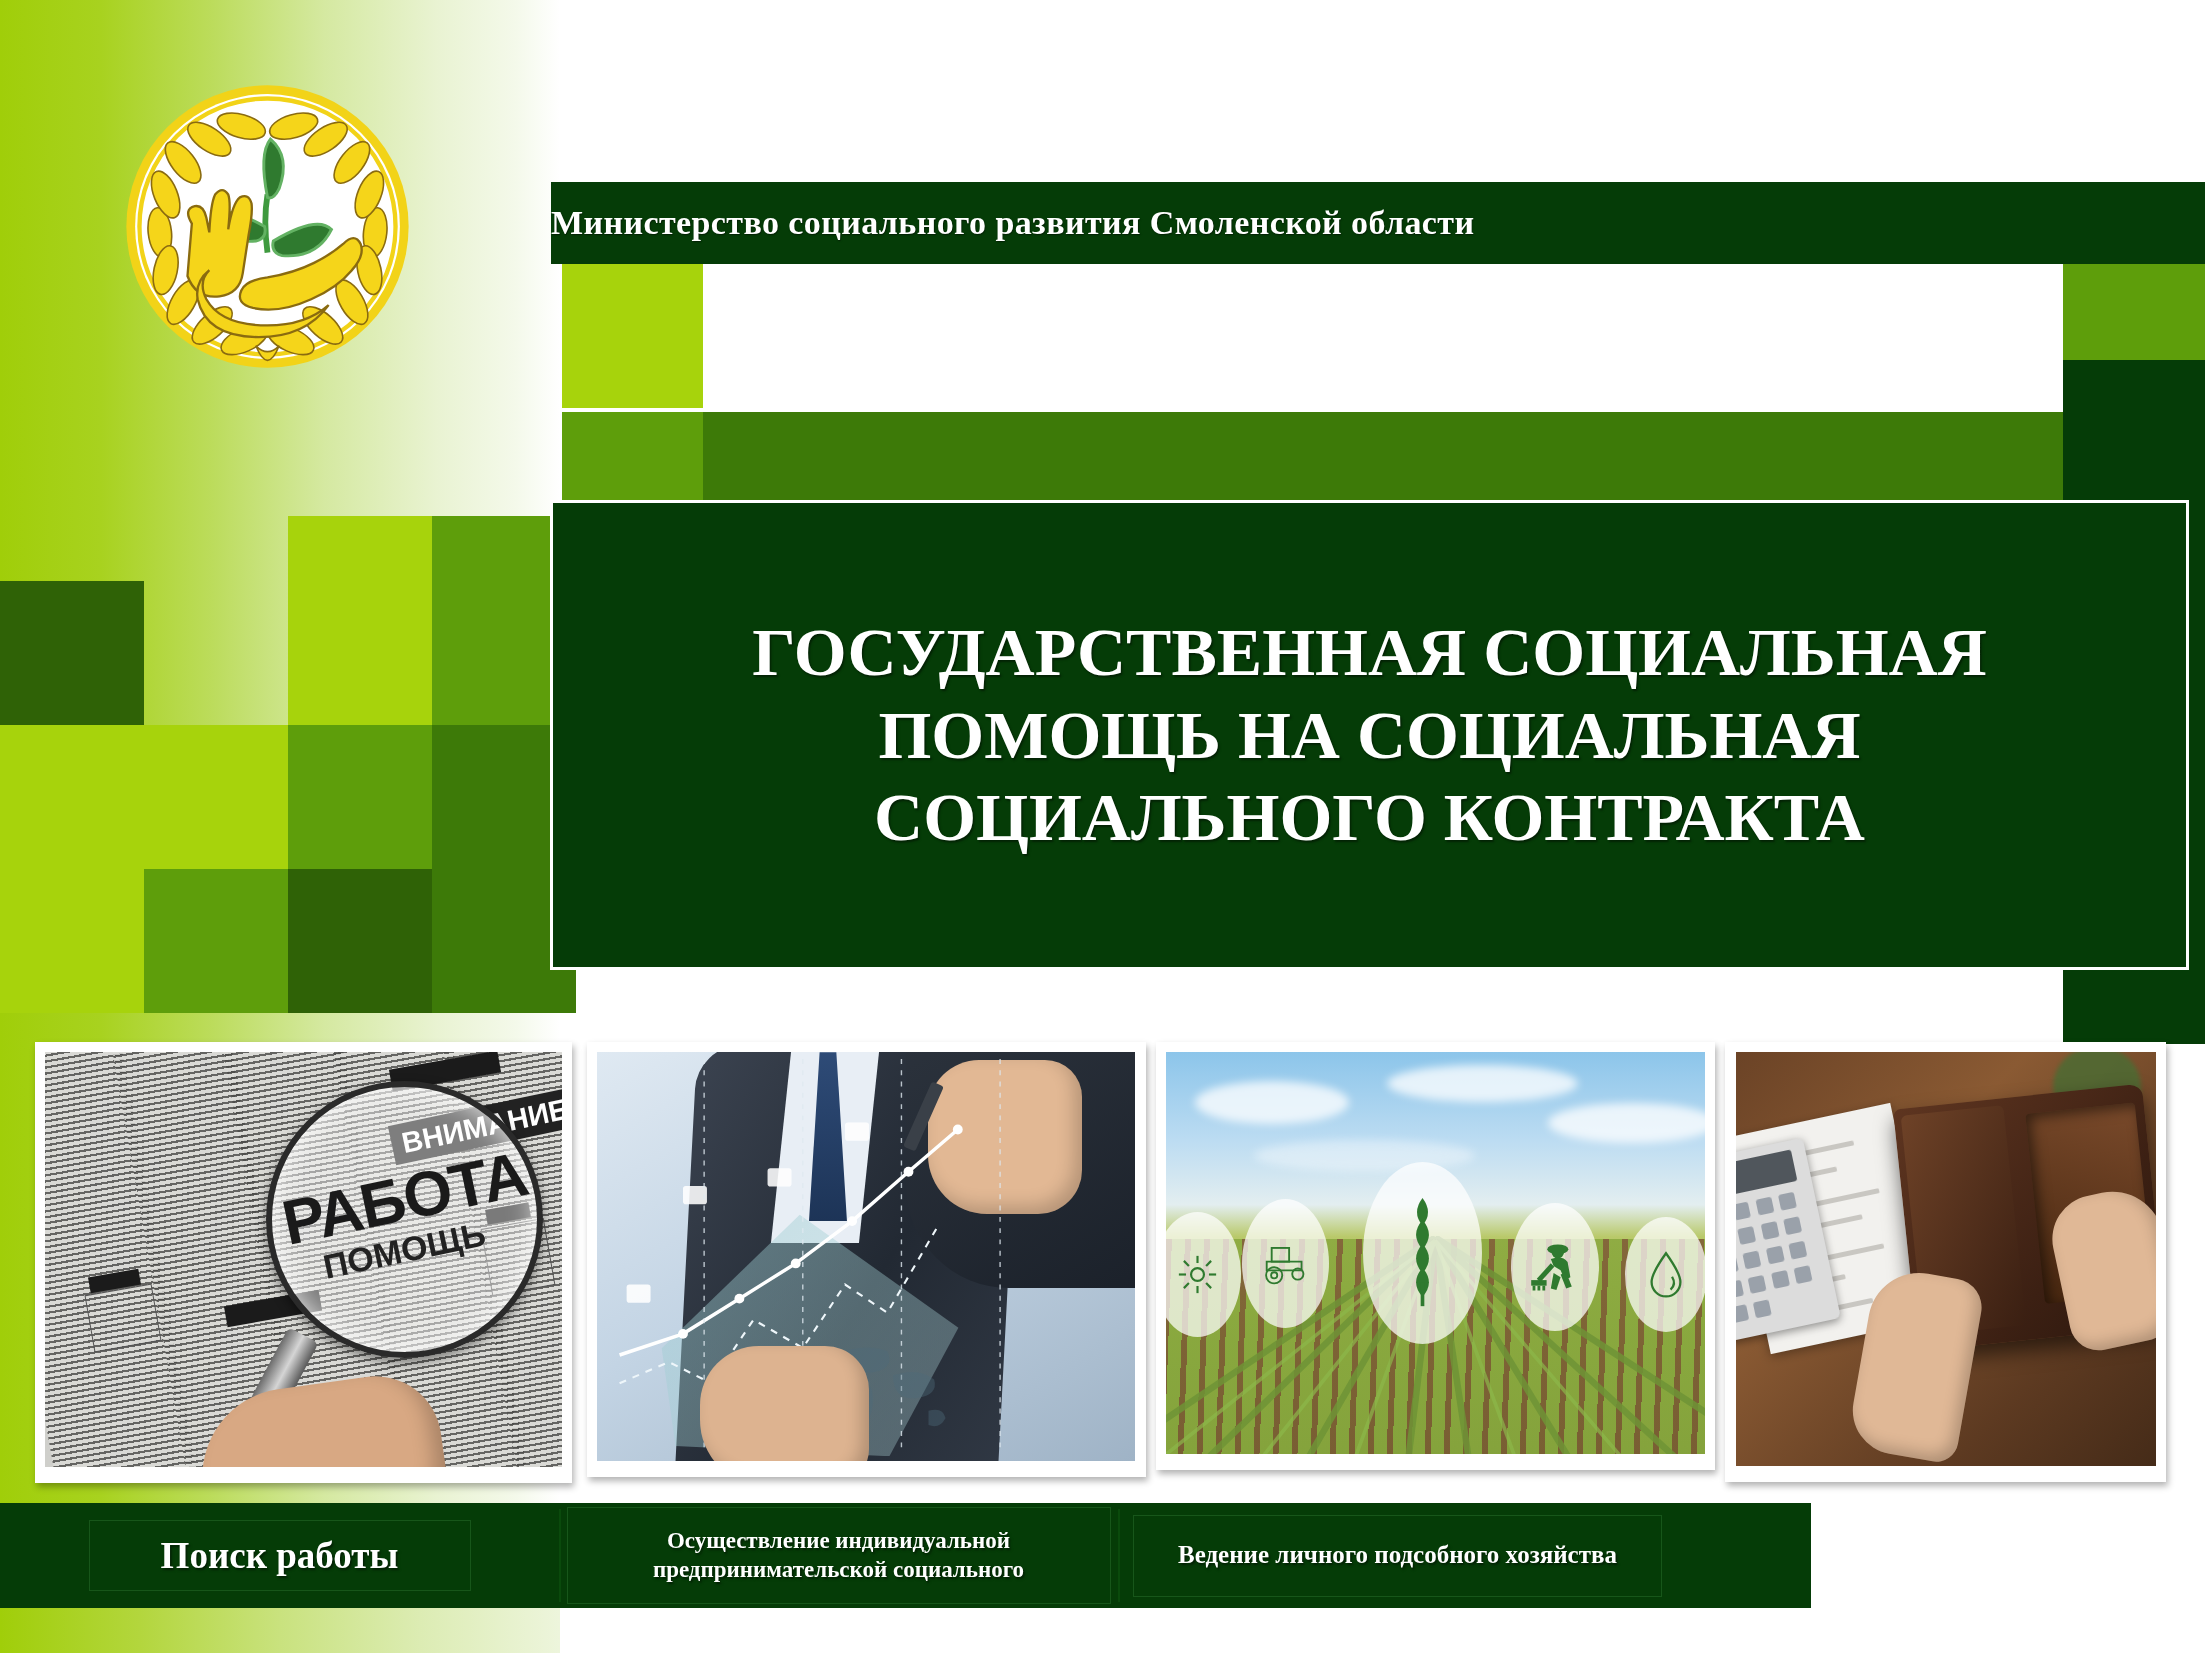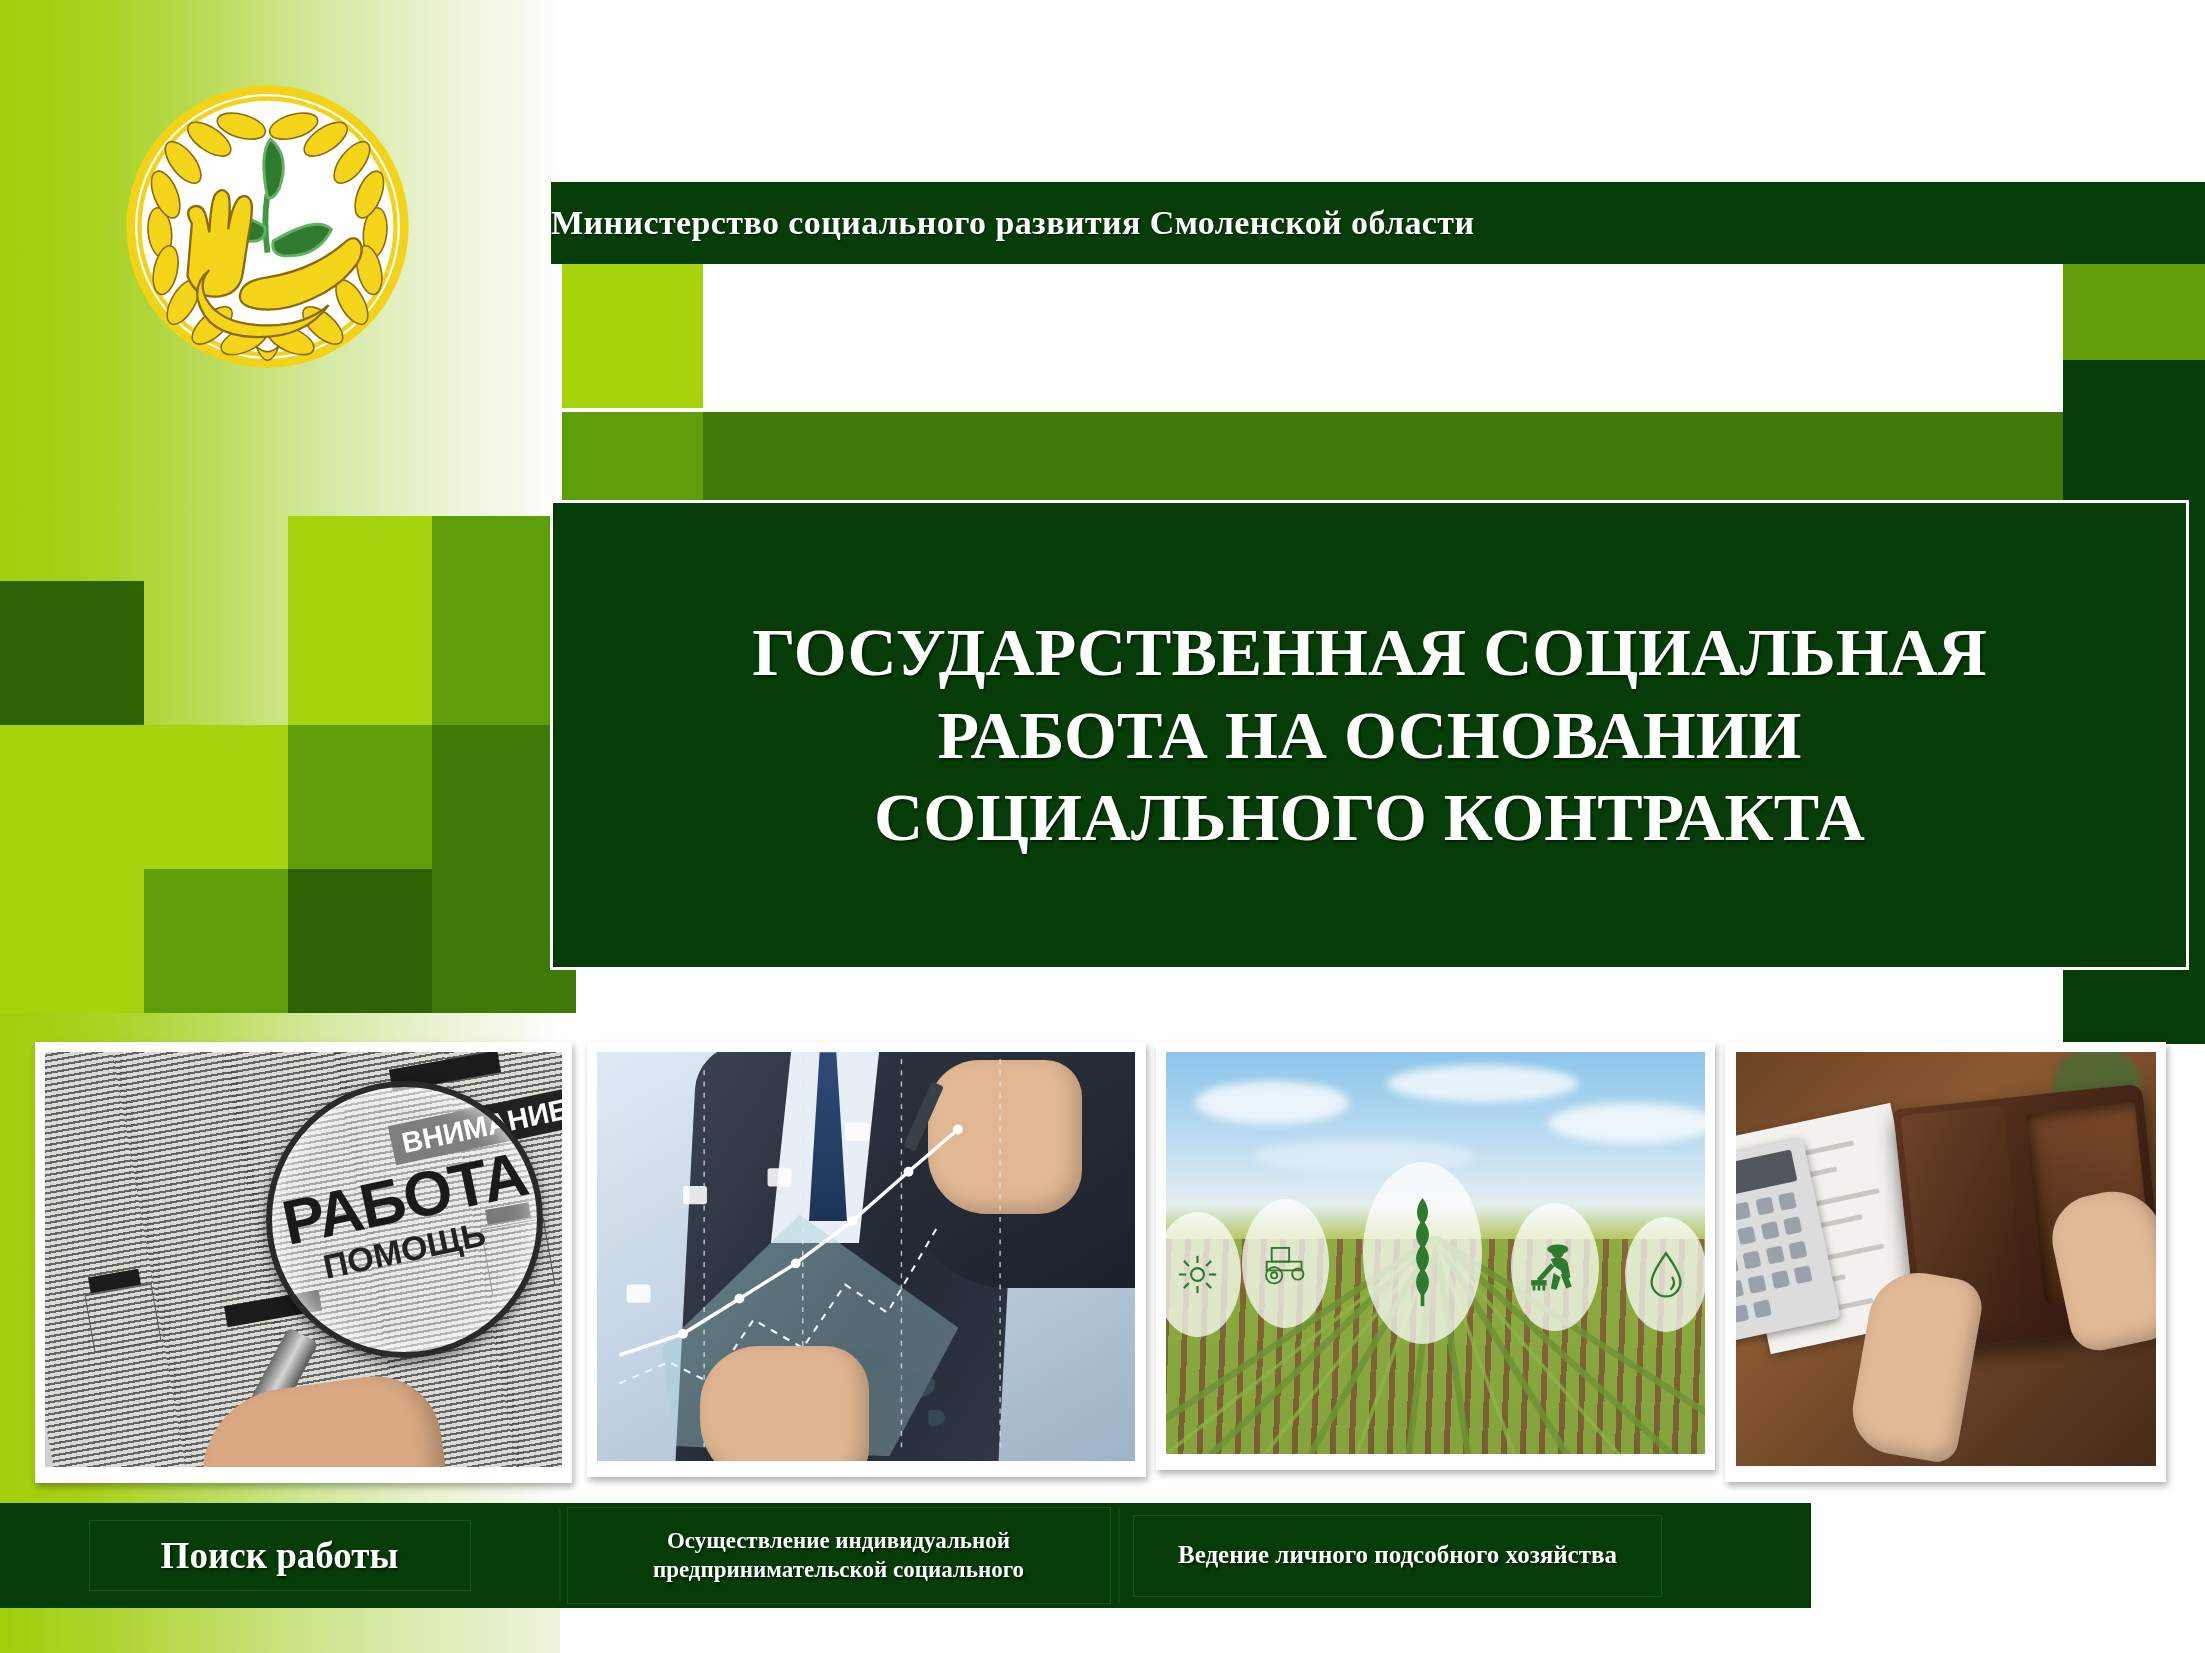--- a/index.html
+++ b/index.html
@@ -198,21 +198,21 @@
       <path d="M60 130 q-8 8 -2 20 q10 18 42 18 q26 0 42 -14 q-16 22 -48 22 q-36 0 -42 -26 q-2 -12 8 -20z"></path>
     </g>
   </svg>
 </div>
 
 <div id="header-bar">
   <span class="htxt">Министерство социального развития Смоленской области</span>
 </div>
 
 <div id="title-box">
-  <div id="title-text">ГОСУДАРСТВЕННАЯ СОЦИАЛЬНАЯ РАБОТА НА ОСНОВАНИИ СОЦИАЛЬНОГО КОНТРАКТА</div>
+  <div id="title-text">ГОСУДАРСТВЕННАЯ СОЦИАЛЬНАЯ ПОМОЩЬ НА СОЦИАЛЬНАЯ СОЦИАЛЬНОГО КОНТРАКТА</div>
 </div>
 
 <div id="photo-row">
 
   <div class="photo-card pc1">
     <div class="photo-inner">
       <div class="np"></div>
       <div class="np-col" style="left:-22px;top:-14.7px;width:140px;height:500px;transform:rotate(-10deg);"></div>
       <div class="np-col" style="left:110px;top:-22px;width:118px;height:515px;transform:rotate(-10deg);"></div>
       <div class="np-col" style="left:221px;top:-29px;width:118px;height:529px;transform:rotate(-10deg);"></div>

